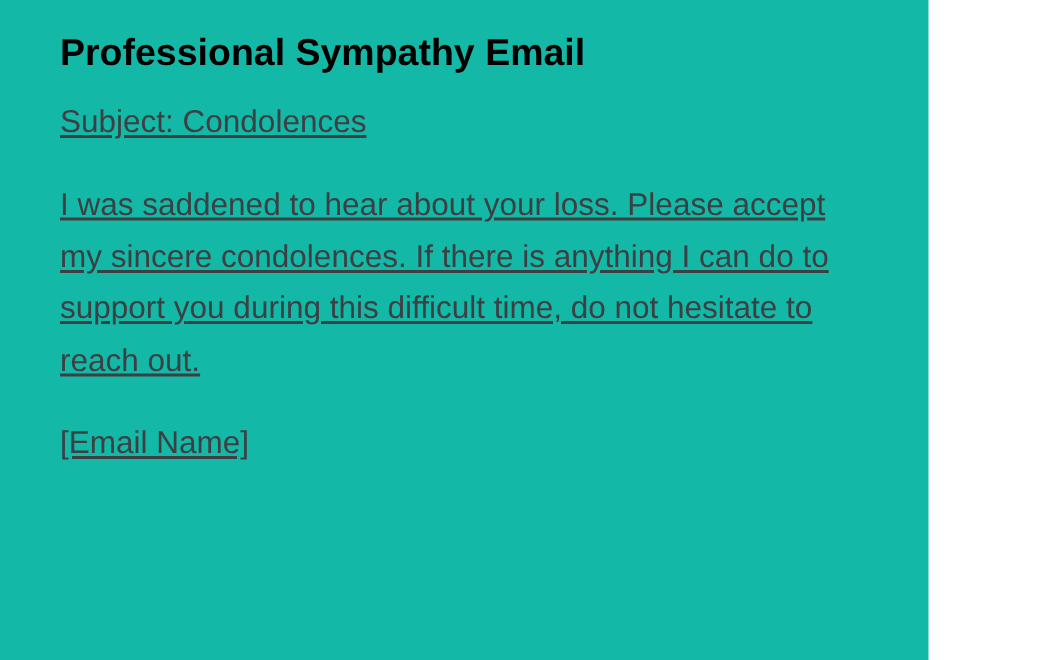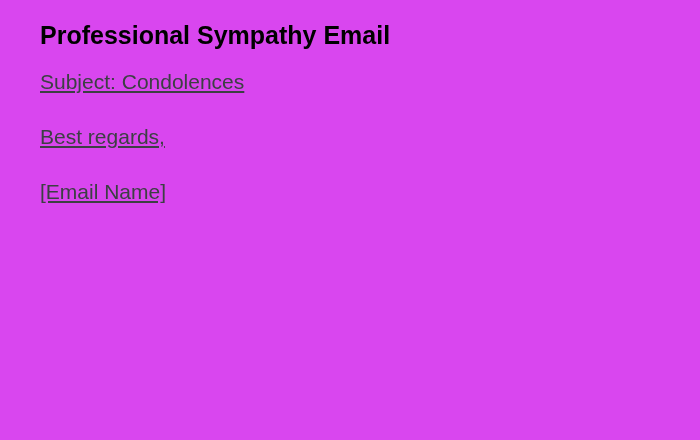--- a/index.html
+++ b/index.html
@@ -8,24 +8,24 @@
     background: #ffffff;
   }
   body {
     width: 700px;
     height: 440px;
     overflow: hidden;
     font-family: "Liberation Sans", sans-serif;
   }
   .page {
     box-sizing: border-box;
-    width: 700px;
+    width: 619px;
     height: 440px;
     padding: 20px 52px 0 40px;
-    background: #d946ef;
+    background: #14b8a6;
   }
   .doc-title {
     font-size: 25px;
     line-height: 30px;
     font-weight: 700;
     color: #000000;
     margin: 0 0 15px 0;
   }
   .doc-par {
     font-size: 21px;
@@ -41,17 +41,17 @@
 </style>
 </head>
 <body>
 
 <div class="page">
   <h1 class="doc-title">Professional Sympathy Email</h1>
 
   <p class="doc-par">Subject: Condolences</p>
 
 
+  <p class="doc-par doc-body">I was saddened to hear about your loss. Please accept my sincere condolences. If there is anything I can do to support you during this difficult time, do not hesitate to reach out.</p>
 
-  <p class="doc-par">Best regards,</p>
 
   <p class="doc-par">[Email Name]</p>
 </div>
 
 </body></html>

